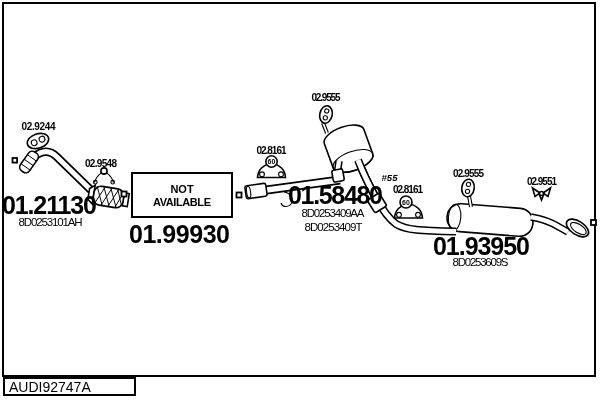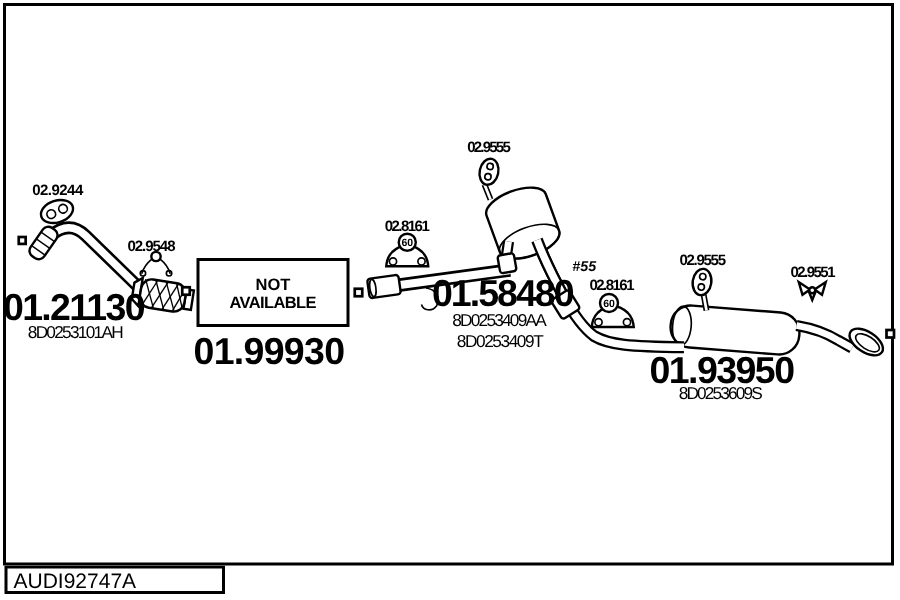--- a/index.html
+++ b/index.html
@@ -1,19 +1,19 @@
 <!DOCTYPE html>
 <html><head>
 <meta charset="utf-8">
 <style>
   html,body{margin:0;padding:0;background:#fff;}
   #stage{position:relative;width:600px;height:400px;background:#fff;overflow:hidden;
          font-family:"Liberation Sans",sans-serif;}
   #frame{position:absolute;left:2px;top:2px;width:594px;height:375px;border:2.5px solid #000;box-sizing:border-box;}
-  #codebox{position:absolute;left:3px;top:376.8px;width:147px;height:19.5px;border:2px solid #000;
+  #codebox{position:absolute;left:3px;top:376.8px;width:133px;height:19.5px;border:2px solid #000;
            background:#fff;font-size:14px;color:#000;padding-left:4px;line-height:16px;box-sizing:border-box;}
   svg{position:absolute;left:0;top:0;}
   svg text{fill:#000;}
   .big{font-size:25px;font-weight:bold;}
   .oem{font-size:11.5px;}
   .lbl{font-size:10px;font-weight:bold;}
   .note{font-size:9.5px;font-weight:bold;font-style:italic;}
   .badge{font-size:7px;font-weight:bold;text-anchor:middle;}
   .na{font-size:11px;font-weight:bold;text-anchor:middle;}
   .po{stroke:#000;fill:none;}

